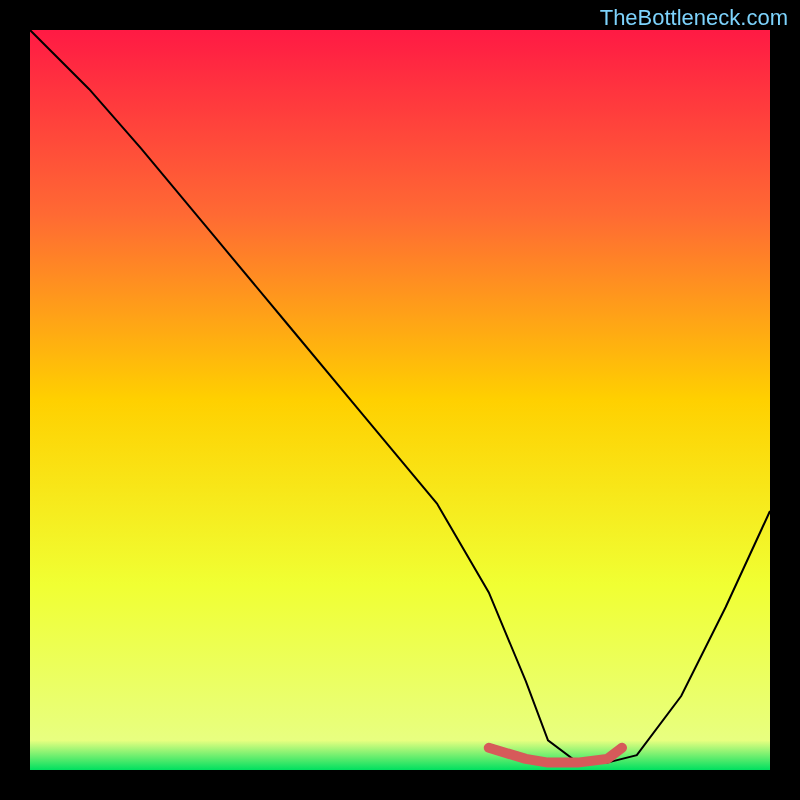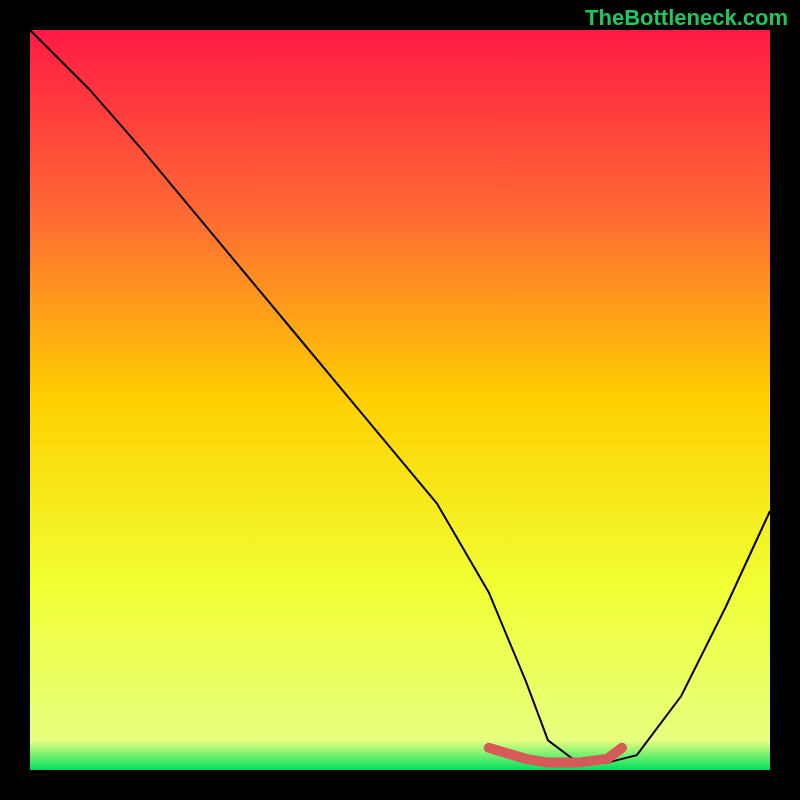--- a/index.html
+++ b/index.html
@@ -8,23 +8,23 @@
     width: 800px;
     height: 800px;
     background: #000;
     position: relative;
     font-family: Arial, sans-serif;
   }
   .watermark {
     position: absolute;
     top: 5px;
     right: 12px;
-    color: #22c55e;
+    color: #7dd3fc;
     font-size: 22px;
-    font-weight: 700;
+    font-weight: 400;
     z-index: 10;
   }
   .chart-area {
     position: absolute;
     top: 30px;
     left: 30px;
     width: 740px;
     height: 740px;
   }
   svg {

